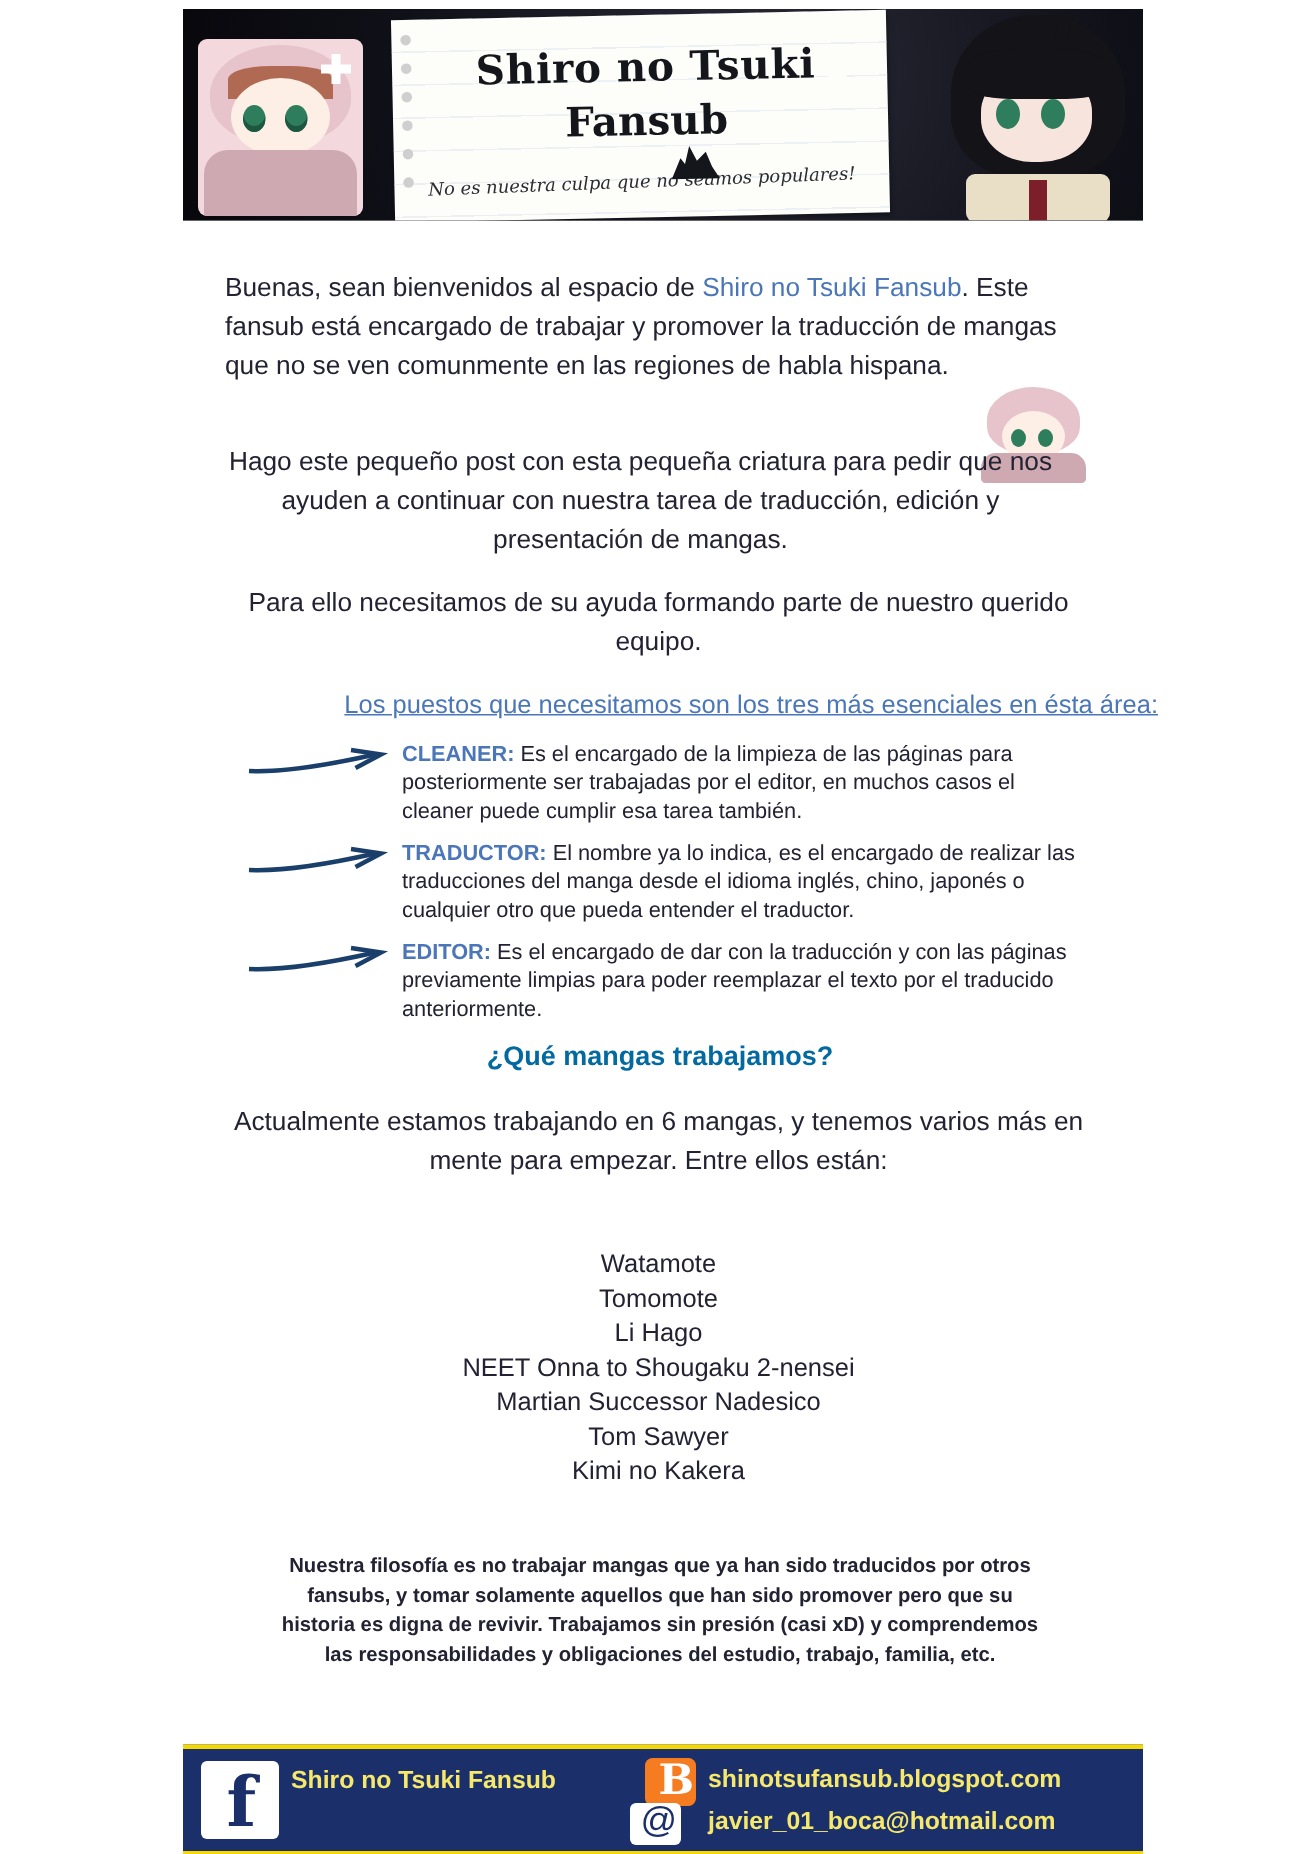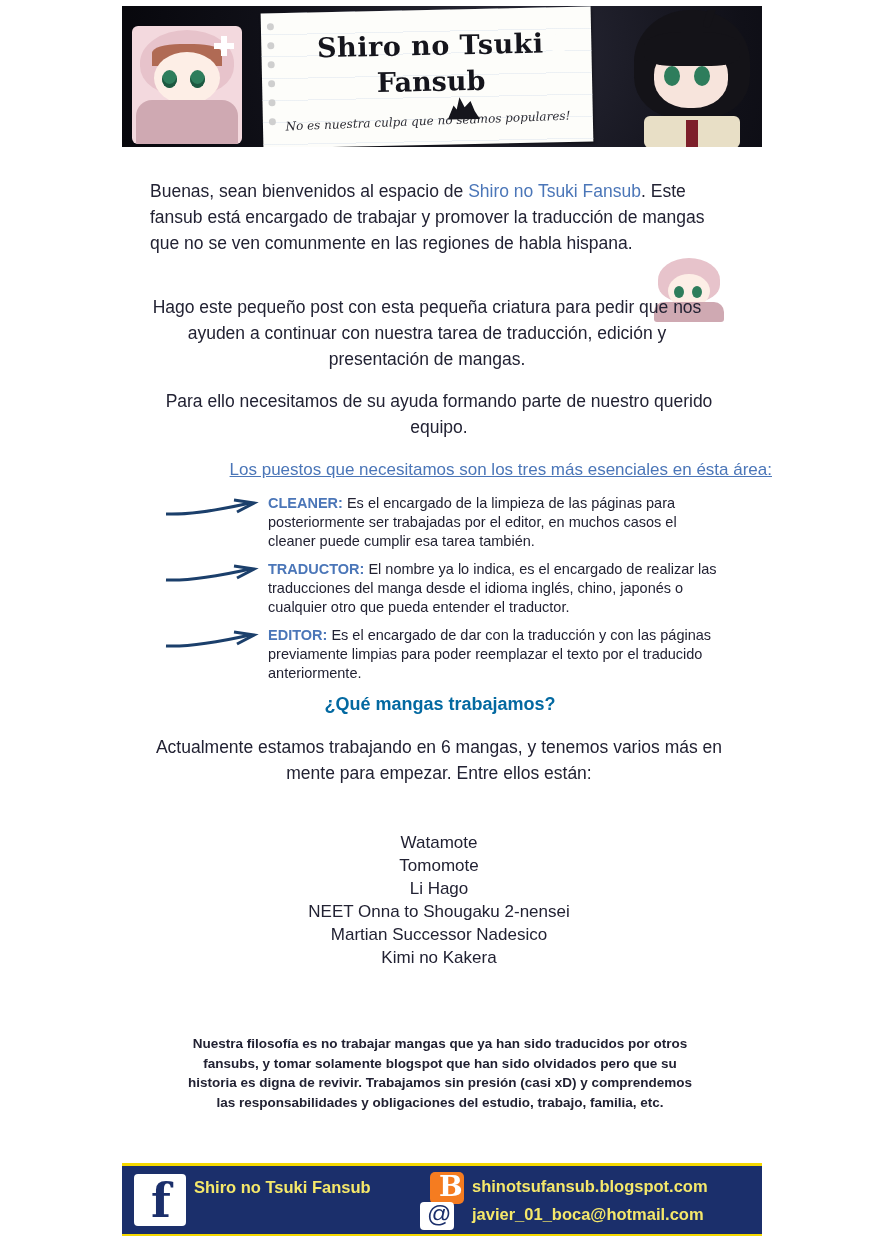--- a/index.html
+++ b/index.html
@@ -294,24 +294,25 @@
 
   <div class="mangas-head">¿Qué mangas trabajamos?</div>
   <div class="mangas-sub">Actualmente estamos trabajando en 6 mangas, y tenemos varios más en mente para empezar. Entre ellos están:</div>
 
   <div class="manga-list">
     <div>Watamote</div>
     <div>Tomomote</div>
     <div>Li Hago</div>
     <div>NEET Onna to Shougaku 2-nensei</div>
     <div>Martian Successor Nadesico</div>
+    <div>Tom Sawyer</div>
     <div>Kimi no Kakera</div>
   </div>
 
-  <div class="filosofia">Nuestra filosofía es no trabajar mangas que ya han sido traducidos por otros fansubs, y tomar solamente blogspot que han sido olvidados pero que su historia es digna de revivir. Trabajamos sin presión (casi xD) y comprendemos las responsabilidades y obligaciones del estudio, trabajo, familia, etc.</div>
+  <div class="filosofia">Nuestra filosofía es no trabajar mangas que ya han sido traducidos por otros fansubs, y tomar solamente aquellos que han sido promover pero que su historia es digna de revivir. Trabajamos sin presión (casi xD) y comprendemos las responsabilidades y obligaciones del estudio, trabajo, familia, etc.</div>
 
   <div class="footer">
     <div class="fb-icon">
         <span>f</span>
       </div>
     <div class="fb-lines">
       <div>Shiro no Tsuki Fansub</div>
     </div>
     <div class="blog-icon">
         <span>B</span>

